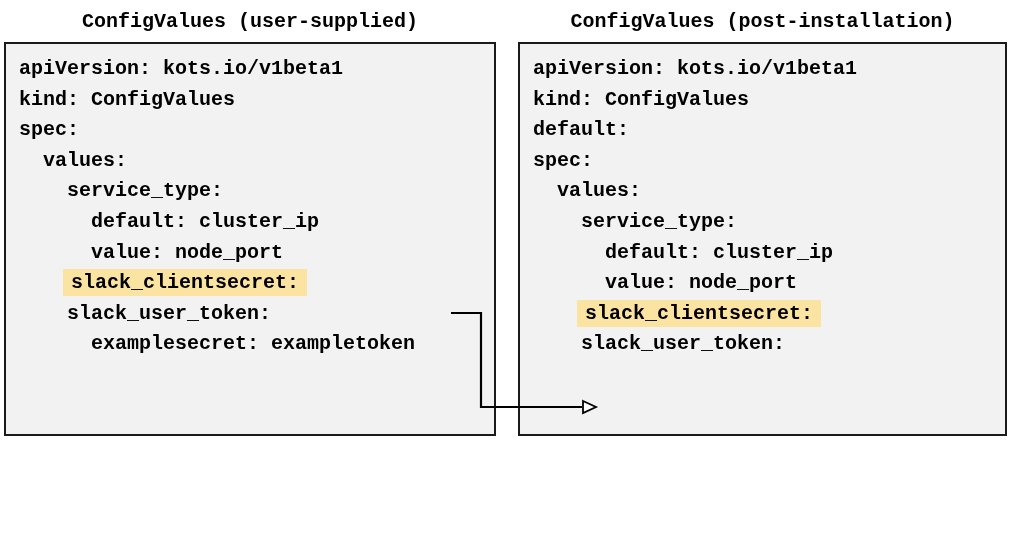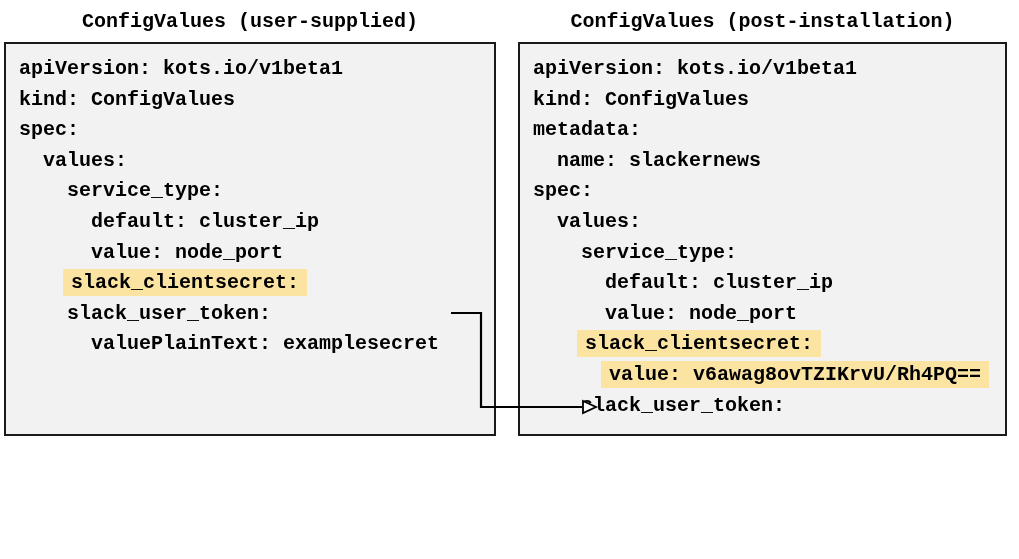--- a/index.html
+++ b/index.html
@@ -76,37 +76,35 @@
     <div class="code">
         <div class="code-line"><span>apiVersion: kots.io/v1beta1</span></div>
         <div class="code-line"><span>kind: ConfigValues</span></div>
         <div class="code-line"><span>spec:</span></div>
         <div class="code-line">  <span>values:</span></div>
         <div class="code-line">    <span>service_type:</span></div>
         <div class="code-line">      <span>default: cluster_ip</span></div>
         <div class="code-line">      <span>value: node_port</span></div>
         <div class="code-line">    <span class="hl">slack_clientsecret:</span></div>
         <div class="code-line">    <span>slack_user_token:</span></div>
-        <div class="code-line">      <span>valuePlainText: examplesecret</span></div>
+        <div class="code-line">      <span>examplesecret: exampletoken</span></div>
       </div>
   </div>
 
   <div class="panel right">
     <div class="code">
         <div class="code-line"><span>apiVersion: kots.io/v1beta1</span></div>
         <div class="code-line"><span>kind: ConfigValues</span></div>
-        <div class="code-line"><span>metadata:</span></div>
-        <div class="code-line">  <span>name: slackernews</span></div>
+        <div class="code-line"><span>default:</span></div>
         <div class="code-line"><span>spec:</span></div>
         <div class="code-line">  <span>values:</span></div>
         <div class="code-line">    <span>service_type:</span></div>
         <div class="code-line">      <span>default: cluster_ip</span></div>
         <div class="code-line">      <span>value: node_port</span></div>
         <div class="code-line">    <span class="hl">slack_clientsecret:</span></div>
-        <div class="code-line">      <span class="hl">value: v6awag8ovTZIKrvU/Rh4PQ==</span></div>
         <div class="code-line">    <span>slack_user_token:</span></div>
       </div>
   </div>
 
   <svg class="arrow-overlay" viewBox="0 0 1019 559" xmlns="http://www.w3.org/2000/svg">
     <path d="M 451 313 H 481 V 407 H 582" fill="none" stroke="#000000" stroke-width="2.2"></path>
     <polygon points="583,401 596,407 583,413" fill="#ffffff" stroke="#000000" stroke-width="1.8"></polygon>
   </svg>
 
 </div>

